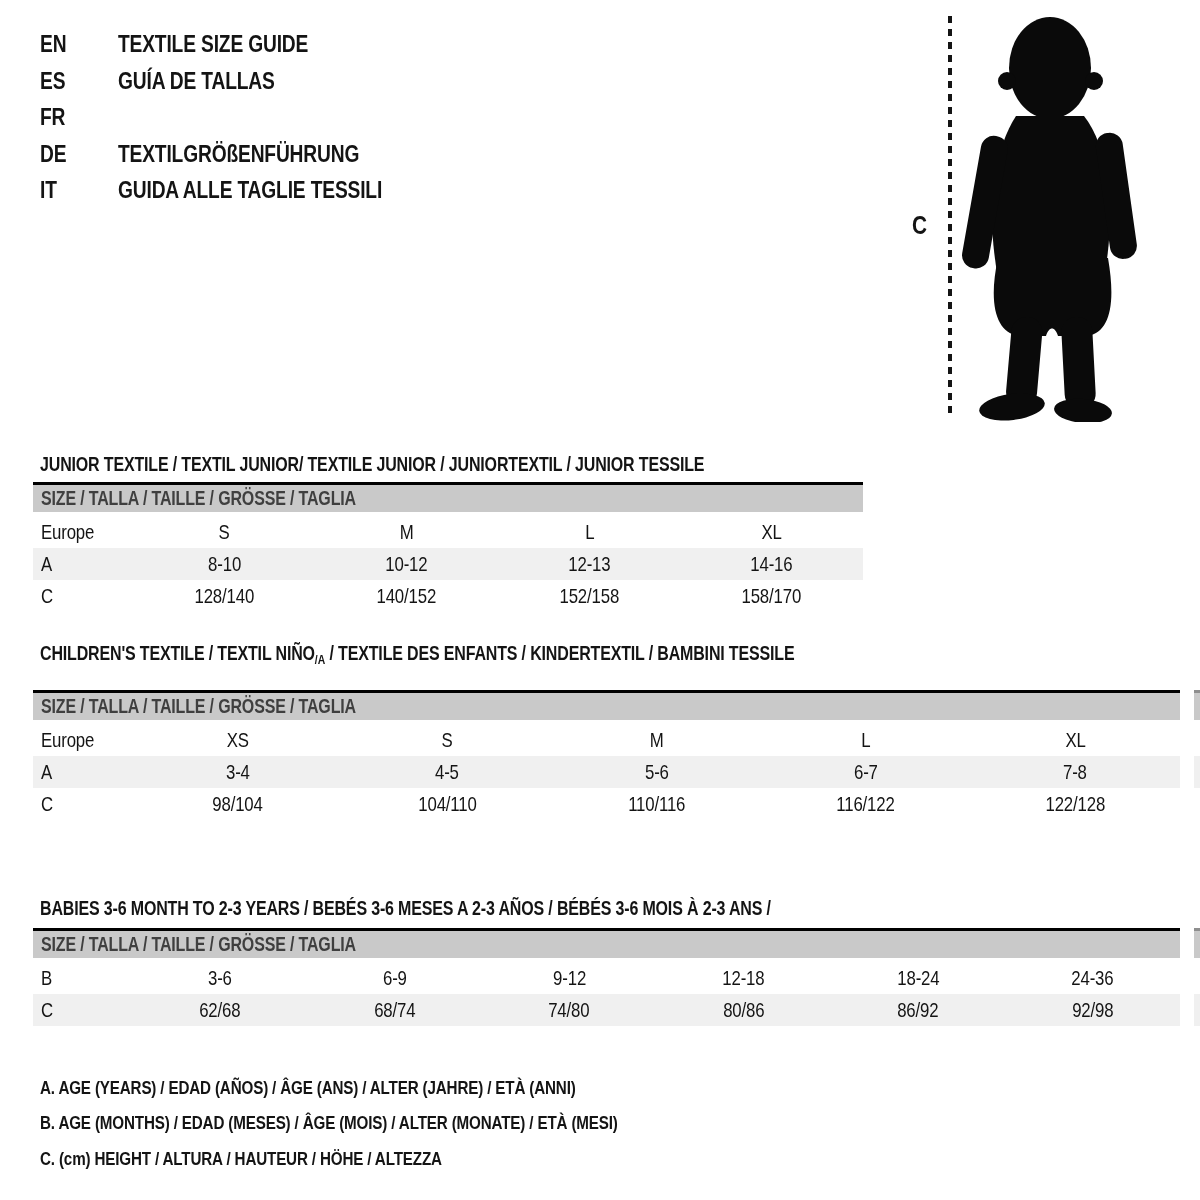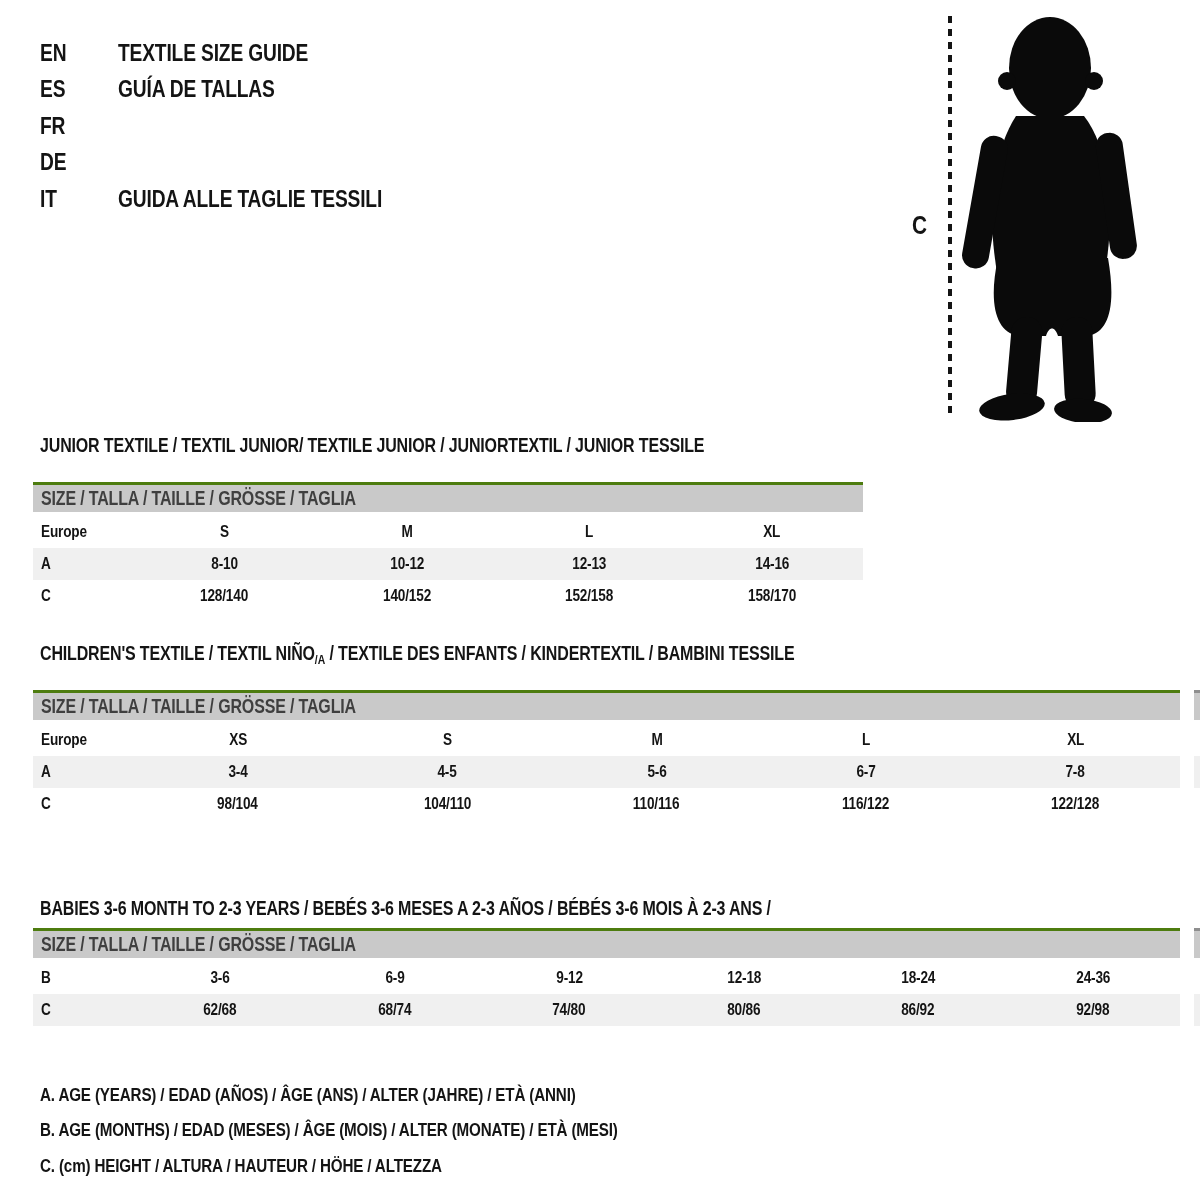--- a/index.html
+++ b/index.html
@@ -7,76 +7,77 @@
   .page{
     position:relative;width:1200px;height:1200px;background:#ffffff;
     font-family:"Liberation Sans", sans-serif;color:#141414;overflow:hidden;
   }
   
   .cx{display:inline-block;white-space:nowrap;transform:scaleX(0.8);transform-origin:0 50%;letter-spacing:-0.2px;}
   .cxc{display:inline-block;white-space:nowrap;transform:scaleX(0.8);transform-origin:50% 50%;letter-spacing:-0.2px;}
 
   
   .lang-block{position:absolute;left:40px;top:30px;}
-  .lang-row{height:36.5px;display:flex;align-items:flex-end;font-size:24px;font-weight:700;}
+  .lang-row{height:36.5px;display:flex;align-items:flex-start;font-size:24px;font-weight:700;}
   .lang-code{width:78px;flex:0 0 78px;}
 
   
   .height-line{
     position:absolute;left:948px;top:16px;width:4px;height:400px;
     background:repeating-linear-gradient(to bottom,#141414 0 7px,transparent 7px 13px);
   }
   .height-label{position:absolute;left:912px;top:210px;font-size:26px;font-weight:700;}
   .toddler{position:absolute;left:962px;top:14px;}
 
   
   .sec-title{position:absolute;left:40px;font-size:20px;font-weight:700;}
   .sec-title .sub{font-size:13px;vertical-align:-4px;letter-spacing:0;}
   .babies-title{line-height:38px;}
 
   
   .stable{position:absolute;left:33px;}
   .size-bar{
-    height:27px;border-top:3px solid #4d7c0f;background:#c9c9c9;margin-bottom:4px;
+    height:27px;border-top:3px solid #000000;background:#c9c9c9;margin-bottom:4px;
     display:flex;align-items:center;padding-left:8px;box-sizing:content-box;
     font-size:20px;font-weight:700;color:#3f3f3f;
   }
-  .trow{height:32px;display:flex;align-items:center;font-size:17px;font-weight:700;}
+  .trow{height:32px;display:flex;align-items:center;font-size:21px;font-weight:400;}
   .trow.alt{background:#f0f0f0;}
   .tlabel{flex:0 0 100px;width:100px;padding-left:8px;box-sizing:border-box;}
   .tcell{flex:1;text-align:center;}
 
   
   .sliver{position:absolute;width:6px;background:#c9c9c9;}
   .sliver.hdr{border-top:3px solid #8e8e8e;height:27px;}
   .sliver.row{background:#f0f0f0;height:32px;}
 
   
   .legend{position:absolute;left:40px;top:1070px;}
-  .legend-line{height:35.5px;display:flex;align-items:flex-end;font-size:19px;font-weight:700;}
+  .legend-line{height:35.5px;display:flex;align-items:center;font-size:19px;font-weight:700;}
 </style>
 </head>
 <body>
 
 <div class="page">
 
   <div class="lang-block">
     <div class="lang-row">
       <span class="lang-code"><span class="cx">EN</span></span>
       <span><span class="cx">TEXTILE SIZE GUIDE</span></span>
     </div>
     <div class="lang-row">
       <span class="lang-code"><span class="cx">ES</span></span>
       <span><span class="cx">GUÍA DE TALLAS</span></span>
     </div>
     <div class="lang-row">
       <span class="lang-code"><span class="cx">FR</span></span>
     </div>
     <div class="lang-row">
       <span class="lang-code"><span class="cx">DE</span></span>
+      <span><span class="cx">TEXTILGRÖßENFÜHRUNG</span></span>
     </div>
     <div class="lang-row">
       <span class="lang-code"><span class="cx">IT</span></span>
       <span><span class="cx">GUIDA ALLE TAGLIE TESSILI</span></span>
     </div>
   </div>
 
   <div class="height-line"></div>
   <div class="height-label"><span class="cx">C</span></div>
   <svg class="toddler" width="180" height="408" viewBox="0 0 180 408">
@@ -88,21 +89,21 @@
       <rect x="20" y="122" width="27" height="134" rx="13" transform="rotate(10 33 128)"></rect>
       <rect x="133" y="119" width="27" height="127" rx="13" transform="rotate(-8 146 126)"></rect>
       <path d="M36,244 C26,290 34,318 56,322 L84,322 C87,312 93,312 96,322 L126,322 C148,318 154,290 146,244 Z"></path>
       <rect x="50" y="303" width="31" height="90" rx="15" transform="rotate(5 65 310)"></rect>
       <rect x="99" y="303" width="31" height="92" rx="15" transform="rotate(-3 114 310)"></rect>
       <ellipse cx="50" cy="393" rx="33" ry="13" transform="rotate(-7 50 393)"></ellipse>
       <ellipse cx="121" cy="397" rx="29" ry="12" transform="rotate(5 121 397)"></ellipse>
     </g>
   </svg>
 
-  <div class="sec-title" style="top:434px;text-decoration:underline;">
+  <div class="sec-title" style="top:453px;text-decoration:underline;">
     <span class="cx">JUNIOR TEXTILE / TEXTIL JUNIOR/ TEXTILE JUNIOR / JUNIORTEXTIL / JUNIOR TESSILE</span>
   </div>
   <div class="stable" style="top:482px;width:830px;">
     <div class="size-bar">
         <span class="cx">SIZE / TALLA / TAILLE / GRÖSSE / TAGLIA</span>
       </div>
     <div class="trow">
       <span class="tlabel"><span class="cx">Europe</span></span>
       <span class="tcell"><span class="cxc">S</span></span>
       <span class="tcell"><span class="cxc">M</span></span>

